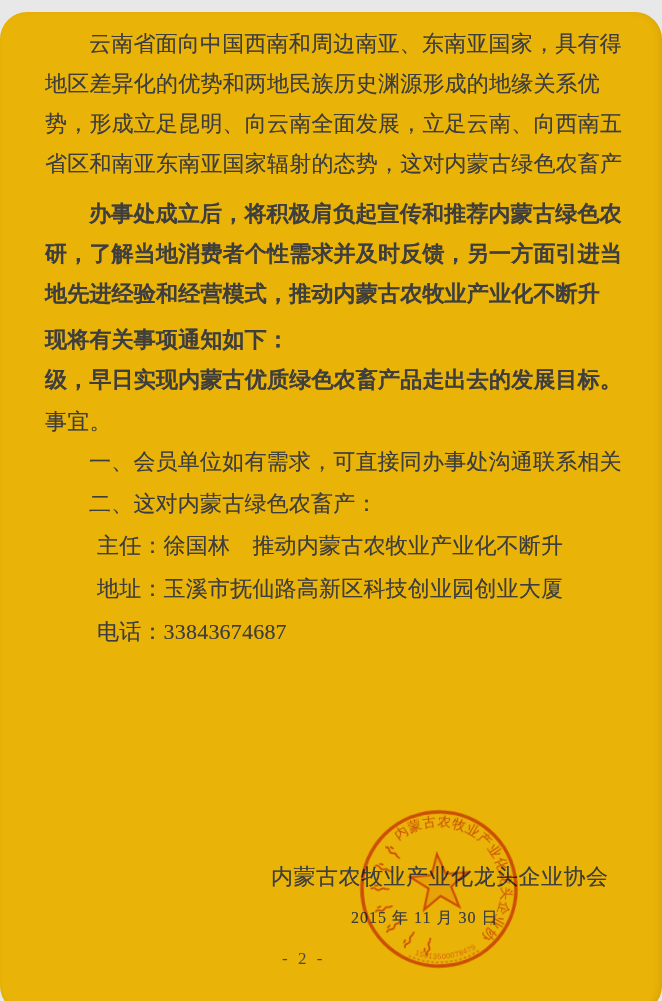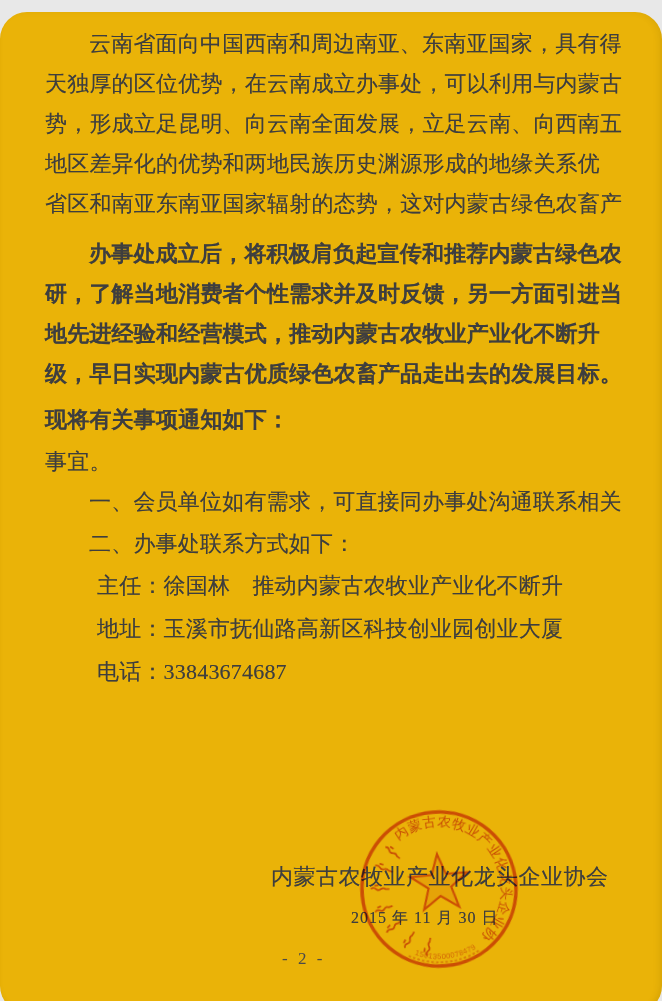--- a/index.html
+++ b/index.html
@@ -43,41 +43,40 @@
   .seal-wrap svg { display:block; }
 </style>
 </head>
 <body>
 
 <div class="page">
 
   <div class="body-text">
     <div>
       <div class="line indent">云南省面向中国西南和周边南亚、东南亚国家，具有得</div>
-      <div class="line">天独厚的区位优势，在云南成立办事处，可以利用与内蒙古</div>
+      <div class="line">地区差异化的优势和两地民族历史渊源形成的地缘关系优</div>
       <div class="line">势，形成立足昆明、向云南全面发展，立足云南、向西南五</div>
-      <div class="line">地区差异化的优势和两地民族历史渊源形成的地缘关系优</div>
       <div class="line">省区和南亚东南亚国家辐射的态势，这对内蒙古绿色农畜产</div>
     </div>
 
     <div class="gap10">
       <div class="line indent">办事处成立后，将积极肩负起宣传和推荐内蒙古绿色农</div>
       <div class="line">研，了解当地消费者个性需求并及时反馈，另一方面引进当</div>
       <div class="line">地先进经验和经营模式，推动内蒙古农牧业产业化不断升</div>
+      <div class="line gap6">现将有关事项通知如下：</div>
       <div class="line">级，早日实现内蒙古优质绿色农畜产品走出去的发展目标。</div>
-      <div class="line gap6">现将有关事项通知如下：</div>
     </div>
 
     <div class="gap2">
       <div class="line">事宜。</div>
       <div class="line indent">一、会员单位如有需求，可直接同办事处沟通联系相关</div>
     </div>
 
     <div class="gap2">
-      <div class="line indent">二、办事处联系方式如下：</div>
+      <div class="line indent">二、这对内蒙古绿色农畜产：</div>
     </div>
 
     <div class="contacts">
       <div class="line">主任：徐国林　推动内蒙古农牧业产业化不断升</div>
       <div class="line">地址：玉溪市抚仙路高新区科技创业园创业大厦</div>
       <div class="line">电话：33843674687</div>
     </div>
   </div>
 
   <div class="abs signature-line">内蒙古农牧业产业化龙头企业协会</div>

